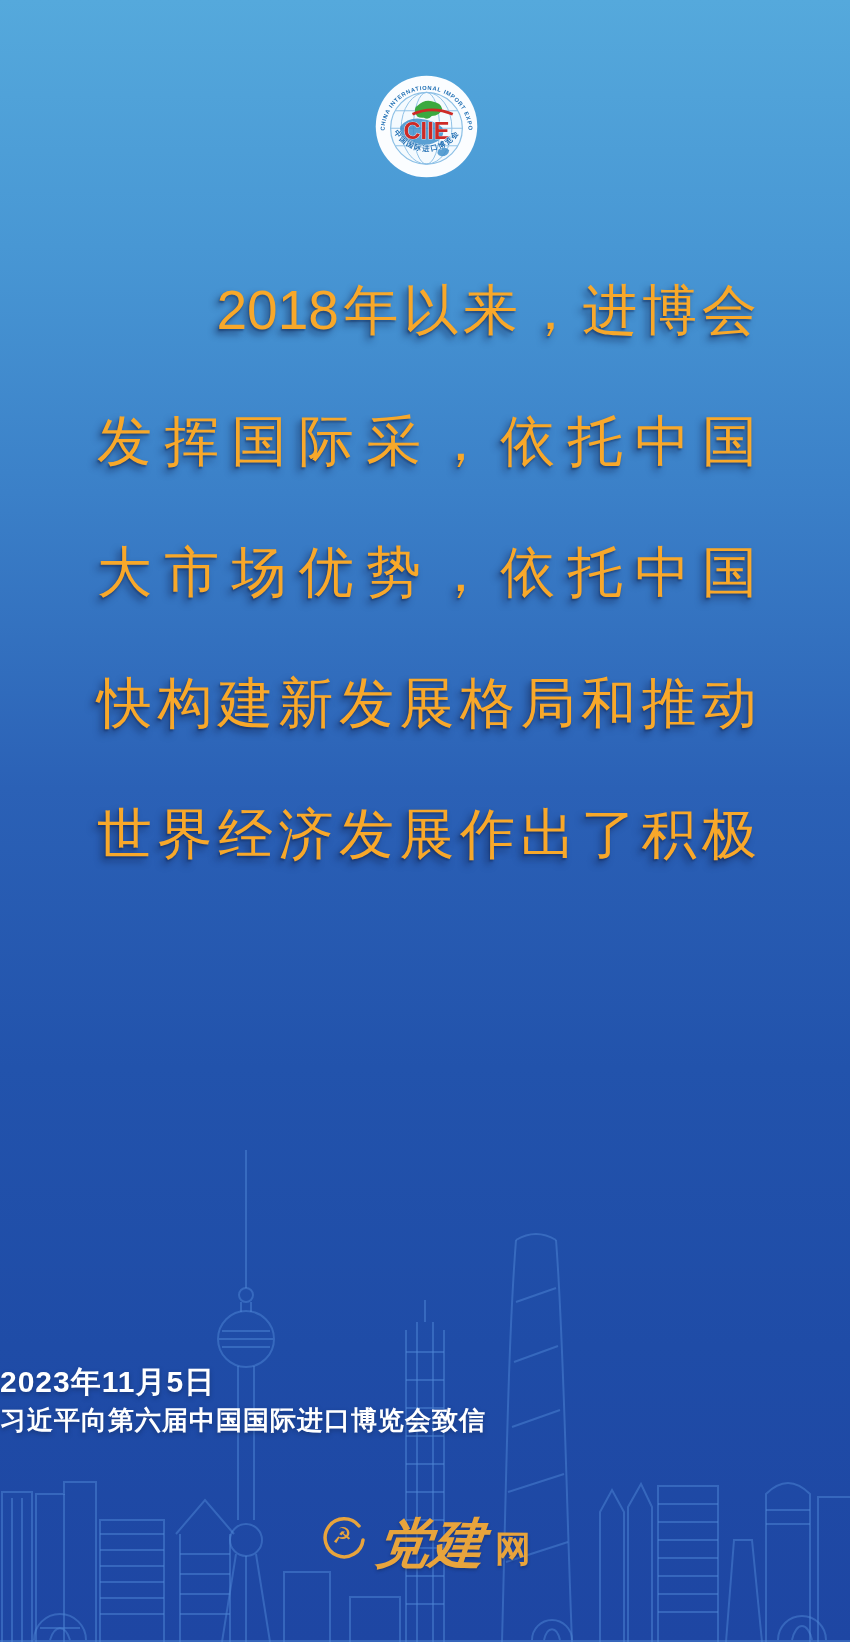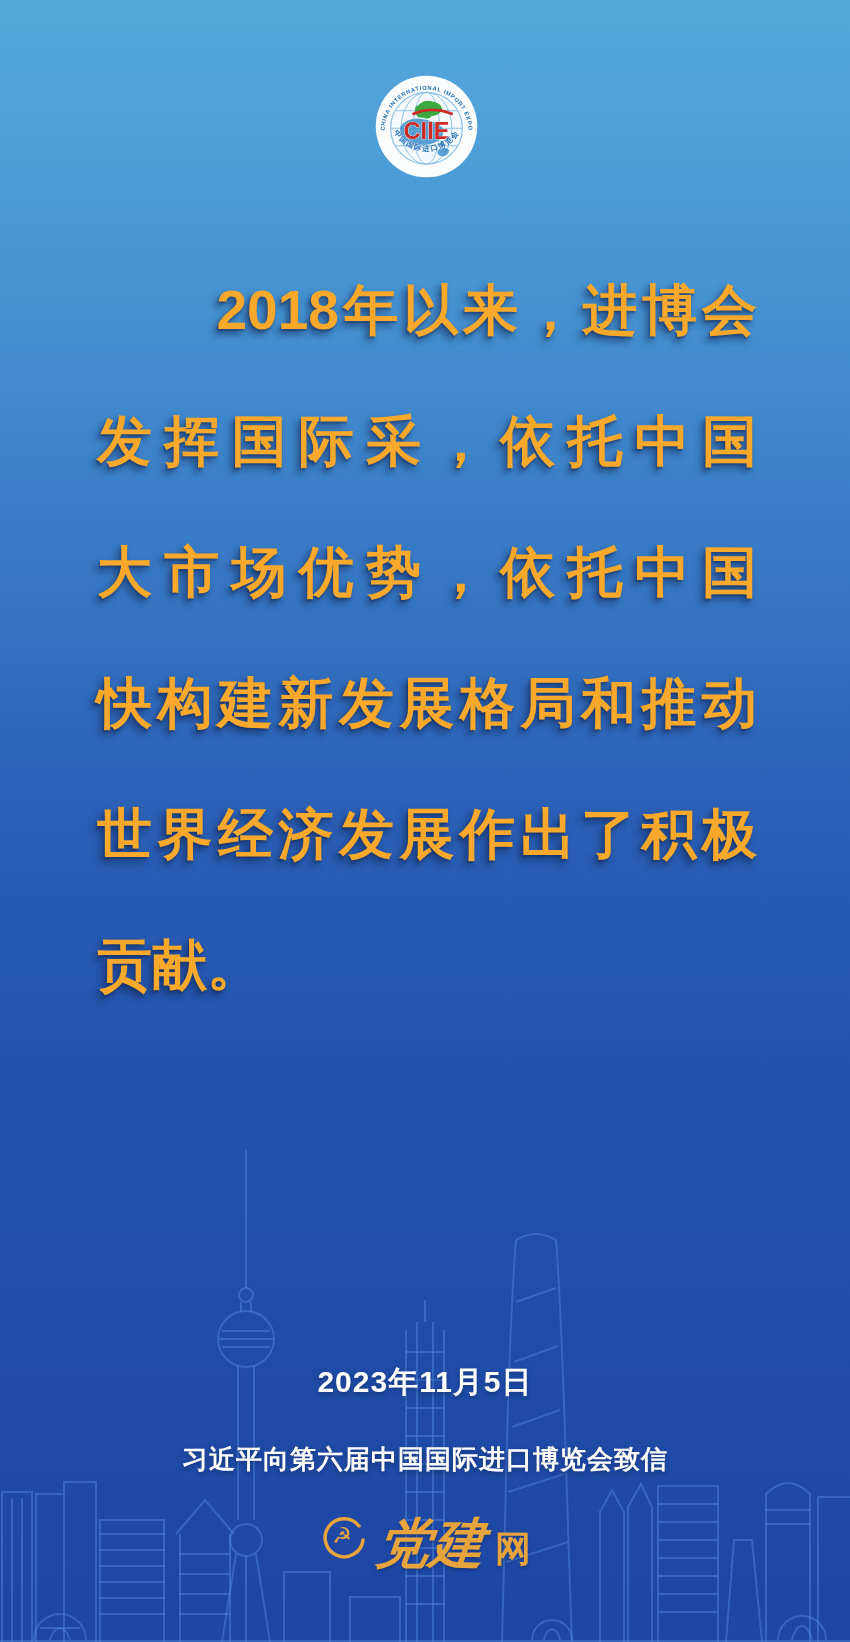--- a/index.html
+++ b/index.html
@@ -8,32 +8,32 @@
     position:relative;width:850px;height:1642px;overflow:hidden;
     background:linear-gradient(180deg,#55A9DC 0%,#4897D4 15%,#3B80C8 30%,#2B61B6 48%,#2253AC 65%,#1F4CA7 82%,#1E46A3 100%);
   }
   
   .skyline{position:absolute;left:0;bottom:0;width:850px;height:500px;}
   
   .ciie-logo{position:absolute;left:374px;top:74px;width:105px;height:105px;}
   
   .quote{
     position:absolute;left:97px;top:245px;width:660px;
-    color:#F8A82A;font-size:55px;font-weight:bold;line-height:131px;
+    color:#F8A82A;font-size:55px;font-weight:normal;line-height:131px;
     text-shadow:-4px 5px 7px rgba(16,35,80,.60), -1px 2px 2px rgba(16,35,80,.45);
   }
   .qline{text-align:justify;text-align-last:justify;height:131px;white-space:nowrap;}
   .qline.last{text-align-last:left;}
   
   .date-line,.attr-line{
-    position:absolute;left:0;width:850px;text-align:center;color:#FFFFFF;font-weight:bold;
+    position:absolute;left:0;width:850px;color:#FFFFFF;font-weight:bold;
     text-shadow:0 2px 4px rgba(15,35,80,.5);
   }
   .date-line{top:1362px;font-size:30px;letter-spacing:1px;}
-  .attr-line{top:1403px;font-size:26px;letter-spacing:1px;margin-top:39px;}
+  .attr-line{top:1403px;font-size:26px;letter-spacing:1px;}
   
   .brand{position:absolute;left:0;top:1512px;width:850px;display:flex;justify-content:center;align-items:flex-end;gap:10px;color:#E8A43C;}
   .brand .emblem{width:48px;height:48px;margin-bottom:10px;}
   .brand .calli{font-size:54px;font-weight:bold;font-style:italic;transform:skewX(-6deg);line-height:1;text-shadow:0 2px 3px rgba(15,35,80,.4);}
   .brand .suffix{font-size:36px;font-weight:bold;line-height:1;margin-bottom:3px;text-shadow:0 2px 3px rgba(15,35,80,.4);}
 </style>
 </head>
 <body>
 
 <div class="poster">
@@ -158,21 +158,20 @@
       <textPath href="#arcBot" xlink:href="#arcBot" startOffset="50%" text-anchor="middle">中国国际进口博览会</textPath>
     </text>
   </svg>
 
   <div class="quote">
     <div class="qline">　　2018年以来，进博会</div>
     <div class="qline">发挥国际采，依托中国</div>
     <div class="qline">大市场优势，依托中国</div>
     <div class="qline">快构建新发展格局和推动</div>
     <div class="qline">世界经济发展作出了积极</div>
-    <div class="qline last">贡献。</div>
   </div>
 
   <div class="date-line">2023年11月5日</div>
   <div class="attr-line">习近平向第六届中国国际进口博览会致信</div>
 
   <div class="brand">
     <svg class="emblem" viewBox="0 0 48 48">
       <path d="M40,14 A19,19 0 1 0 44,28" fill="none" stroke="#E8A43C" stroke-width="3.5" stroke-linecap="round"></path>
       <text x="23" y="31" font-size="22" text-anchor="middle" fill="#E8A43C" font-family="DejaVu Sans, sans-serif">☭</text>
     </svg>

